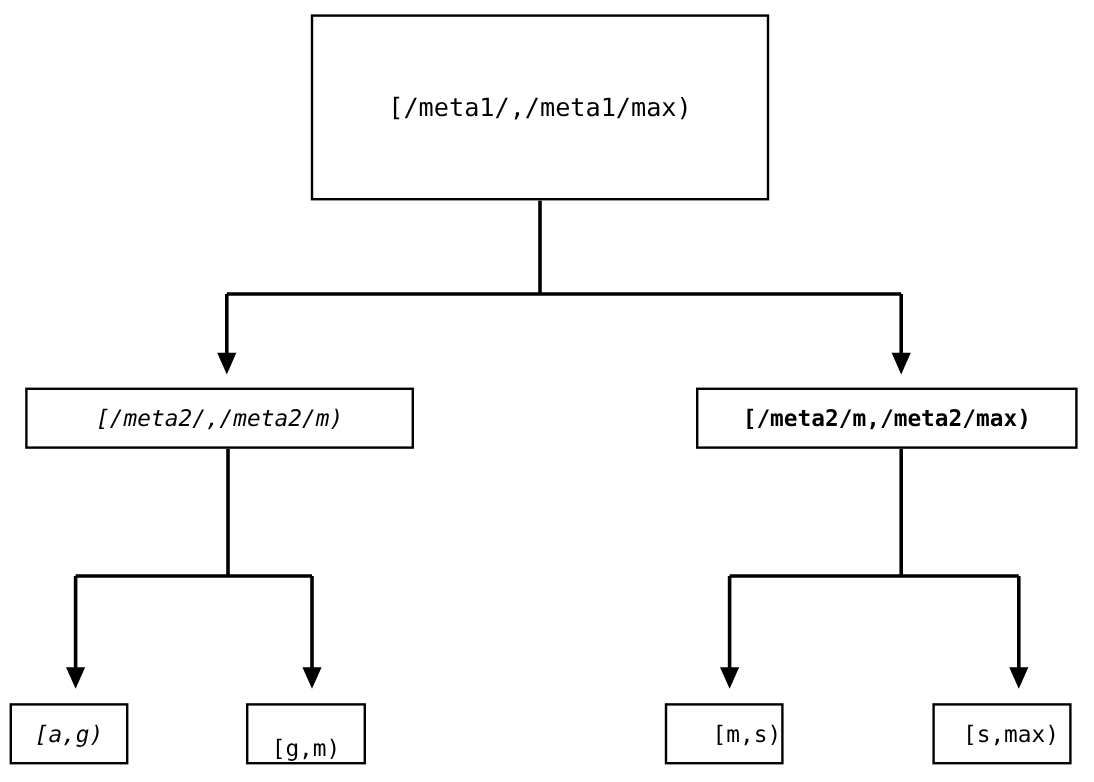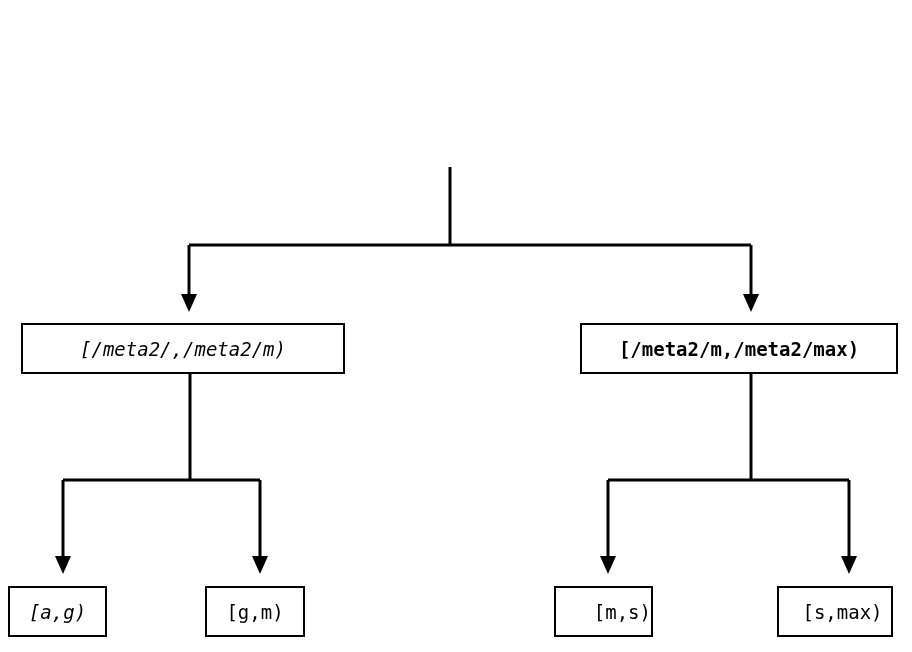--- a/index.html
+++ b/index.html
@@ -61,21 +61,21 @@
     height: 51px;
     font-size: 19px;
     font-weight: bold;
   }
   .node-leaf {
     top: 586px;
     height: 51px;
     font-size: 19px;
   }
   .leaf-1 { left: 8px;   width: 99px; font-style: italic;  }
-  .leaf-2 { left: 205px; width: 100px; }
+  .leaf-2 { left: 205px; width: 100px; align-items: flex-end; }
   .leaf-3 { left: 554px; width: 99px; justify-content: flex-end;  }
   .leaf-4 { left: 777px; width: 116px; padding-left: 15px; }
 </style>
 </head>
 <body>
 
 <div id="diagram-canvas">
 
   <svg id="diagram-svg" viewBox="0 0 912 652" xmlns="http://www.w3.org/2000/svg">
 
@@ -100,20 +100,23 @@
     <g>
       <path d="M 751 374 L 751 480" stroke="#000000" stroke-width="3" fill="none"></path>
       <path d="M 608 480 L 849 480" stroke="#000000" stroke-width="3" fill="none"></path>
       <path d="M 608 480 L 608 557" stroke="#000000" stroke-width="3" fill="none"></path>
       <path d="M 849 480 L 849 557" stroke="#000000" stroke-width="3" fill="none"></path>
       <polygon points="600,556 616,556 608,574" fill="#000000"></polygon>
       <polygon points="841,556 857,556 849,574" fill="#000000"></polygon>
     </g>
   </svg>
 
+  <div class="node-box node-root">
+    <span>[/meta1/,/meta1/max)</span>
+  </div>
 
   <div class="node-box node-mid-left">
     <span>[/meta2/,/meta2/m)</span>
   </div>
 
   <div class="node-box node-mid-right">
     <span>[/meta2/m,/meta2/max)</span>
   </div>
 
   <div class="node-box node-leaf leaf-1">

